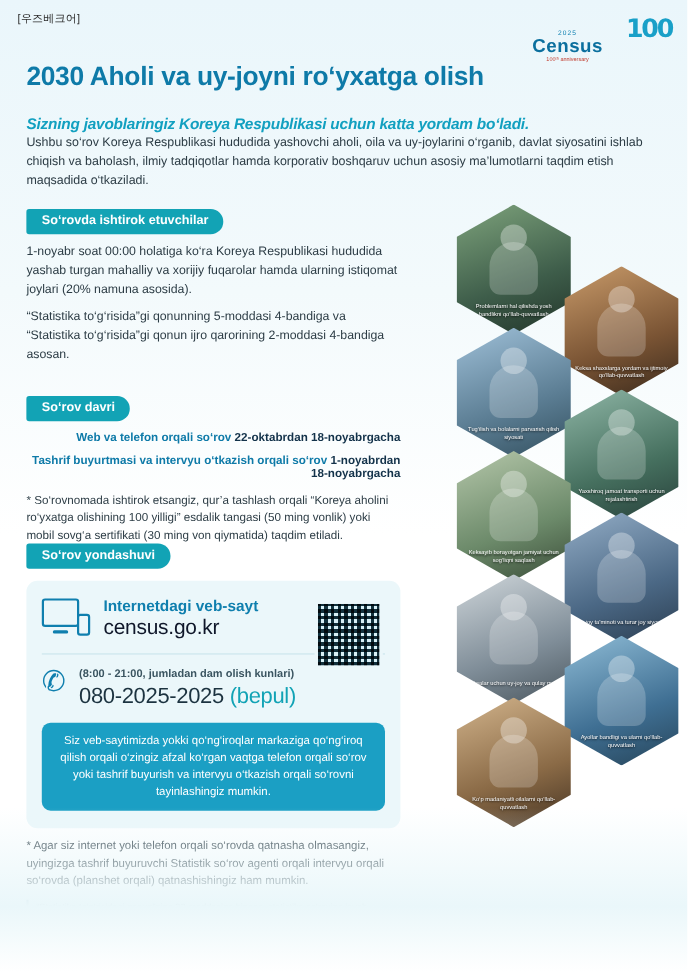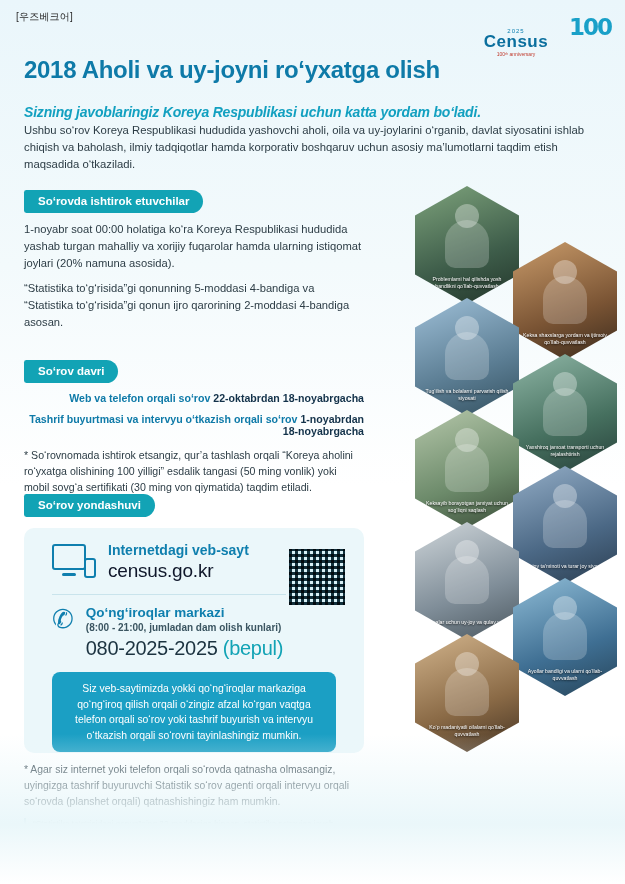--- a/index.html
+++ b/index.html
@@ -114,21 +114,21 @@
   }
 
   
   .contact-card {
     position: absolute;
     left: 24px; top: 528px;
     width: 340px;
     height: 225px;
     background: #ebf7fa;
     border-radius: 10px;
-    padding: 14px 28px;
+    padding: 14px 14px;
   }
   .row-web { display: flex; align-items: center; gap: 12px; }
   .monitor {
     width: 44px; height: 36px; position: relative; flex: 0 0 auto;
   }
   .monitor .screen {
     width: 34px; height: 26px; border: 2.5px solid #0f7fae; border-radius: 3px;
   }
   .monitor .stand {
     width: 14px; height: 3px; background: #0f7fae; margin: 3px 0 0 10px; border-radius: 2px;
@@ -250,21 +250,21 @@
     <div class="logo-left">
       <span class="small-year">2025</span>
       <span class="word">Census</span>
       <span class="anniv">100ᵗʰ anniversary</span>
     </div>
     <div class="logo-100">
       <span>100</span>
     </div>
   </div>
 
-  <h1 class="title">2018 Aholi va uy-joyni ro‘yxatga olish</h1>
+  <h1 class="title">2030 Aholi va uy-joyni ro‘yxatga olish</h1>
   <div class="subtitle">Sizning javoblaringiz Koreya Respublikasi uchun katta yordam bo‘ladi.</div>
   <div class="intro">Ushbu so‘rov Koreya Respublikasi hududida yashovchi aholi, oila va uy-joylarini o‘rganib, davlat siyosatini ishlab chiqish va baholash, ilmiy tadqiqotlar hamda korporativ boshqaruv uchun asosiy ma’lumotlarni taqdim etish maqsadida o‘tkaziladi.</div>
 
   <div class="section sec1">
     <span class="pill">So‘rovda ishtirok etuvchilar</span>
     <div class="sec-body">1-noyabr soat 00:00 holatiga ko‘ra Koreya Respublikasi hududida yashab turgan mahalliy va xorijiy fuqarolar hamda ularning istiqomat joylari (20% namuna asosida).</div>
   </div>
 
   <div class="section sec2">
     <div class="sec-body">“Statistika to‘g‘risida”gi qonunning 5-moddasi 4-bandiga va “Statistika to‘g‘risida”gi qonun ijro qarorining 2-moddasi 4-bandiga asosan.</div>
@@ -299,21 +299,20 @@
         <div class="web-url">census.go.kr</div>
       </div>
     </div>
     <div class="qr"></div>
 
     <div class="divider"></div>
 
     <div class="row-phone">
       <div class="phone-icon">✆</div>
       <div>
-        <div class="call-label">Qo‘ng‘iroqlar markazi</div>
         <div class="call-hours">(8:00 - 21:00, jumladan dam olish kunlari)</div>
         <div class="call-number">
           <span>080-2025-2025</span>
           <span class="free">(bepul)</span>
         </div>
       </div>
     </div>
 
     <div class="blue-box">Siz veb-saytimizda yokki qo‘ng‘iroqlar markaziga qo‘ng‘iroq qilish orqali o‘zingiz afzal ko‘rgan vaqtga telefon orqali so‘rov yoki tashrif buyurish va intervyu o‘tkazish orqali so‘rovni tayinlashingiz mumkin.</div>
   </div>

